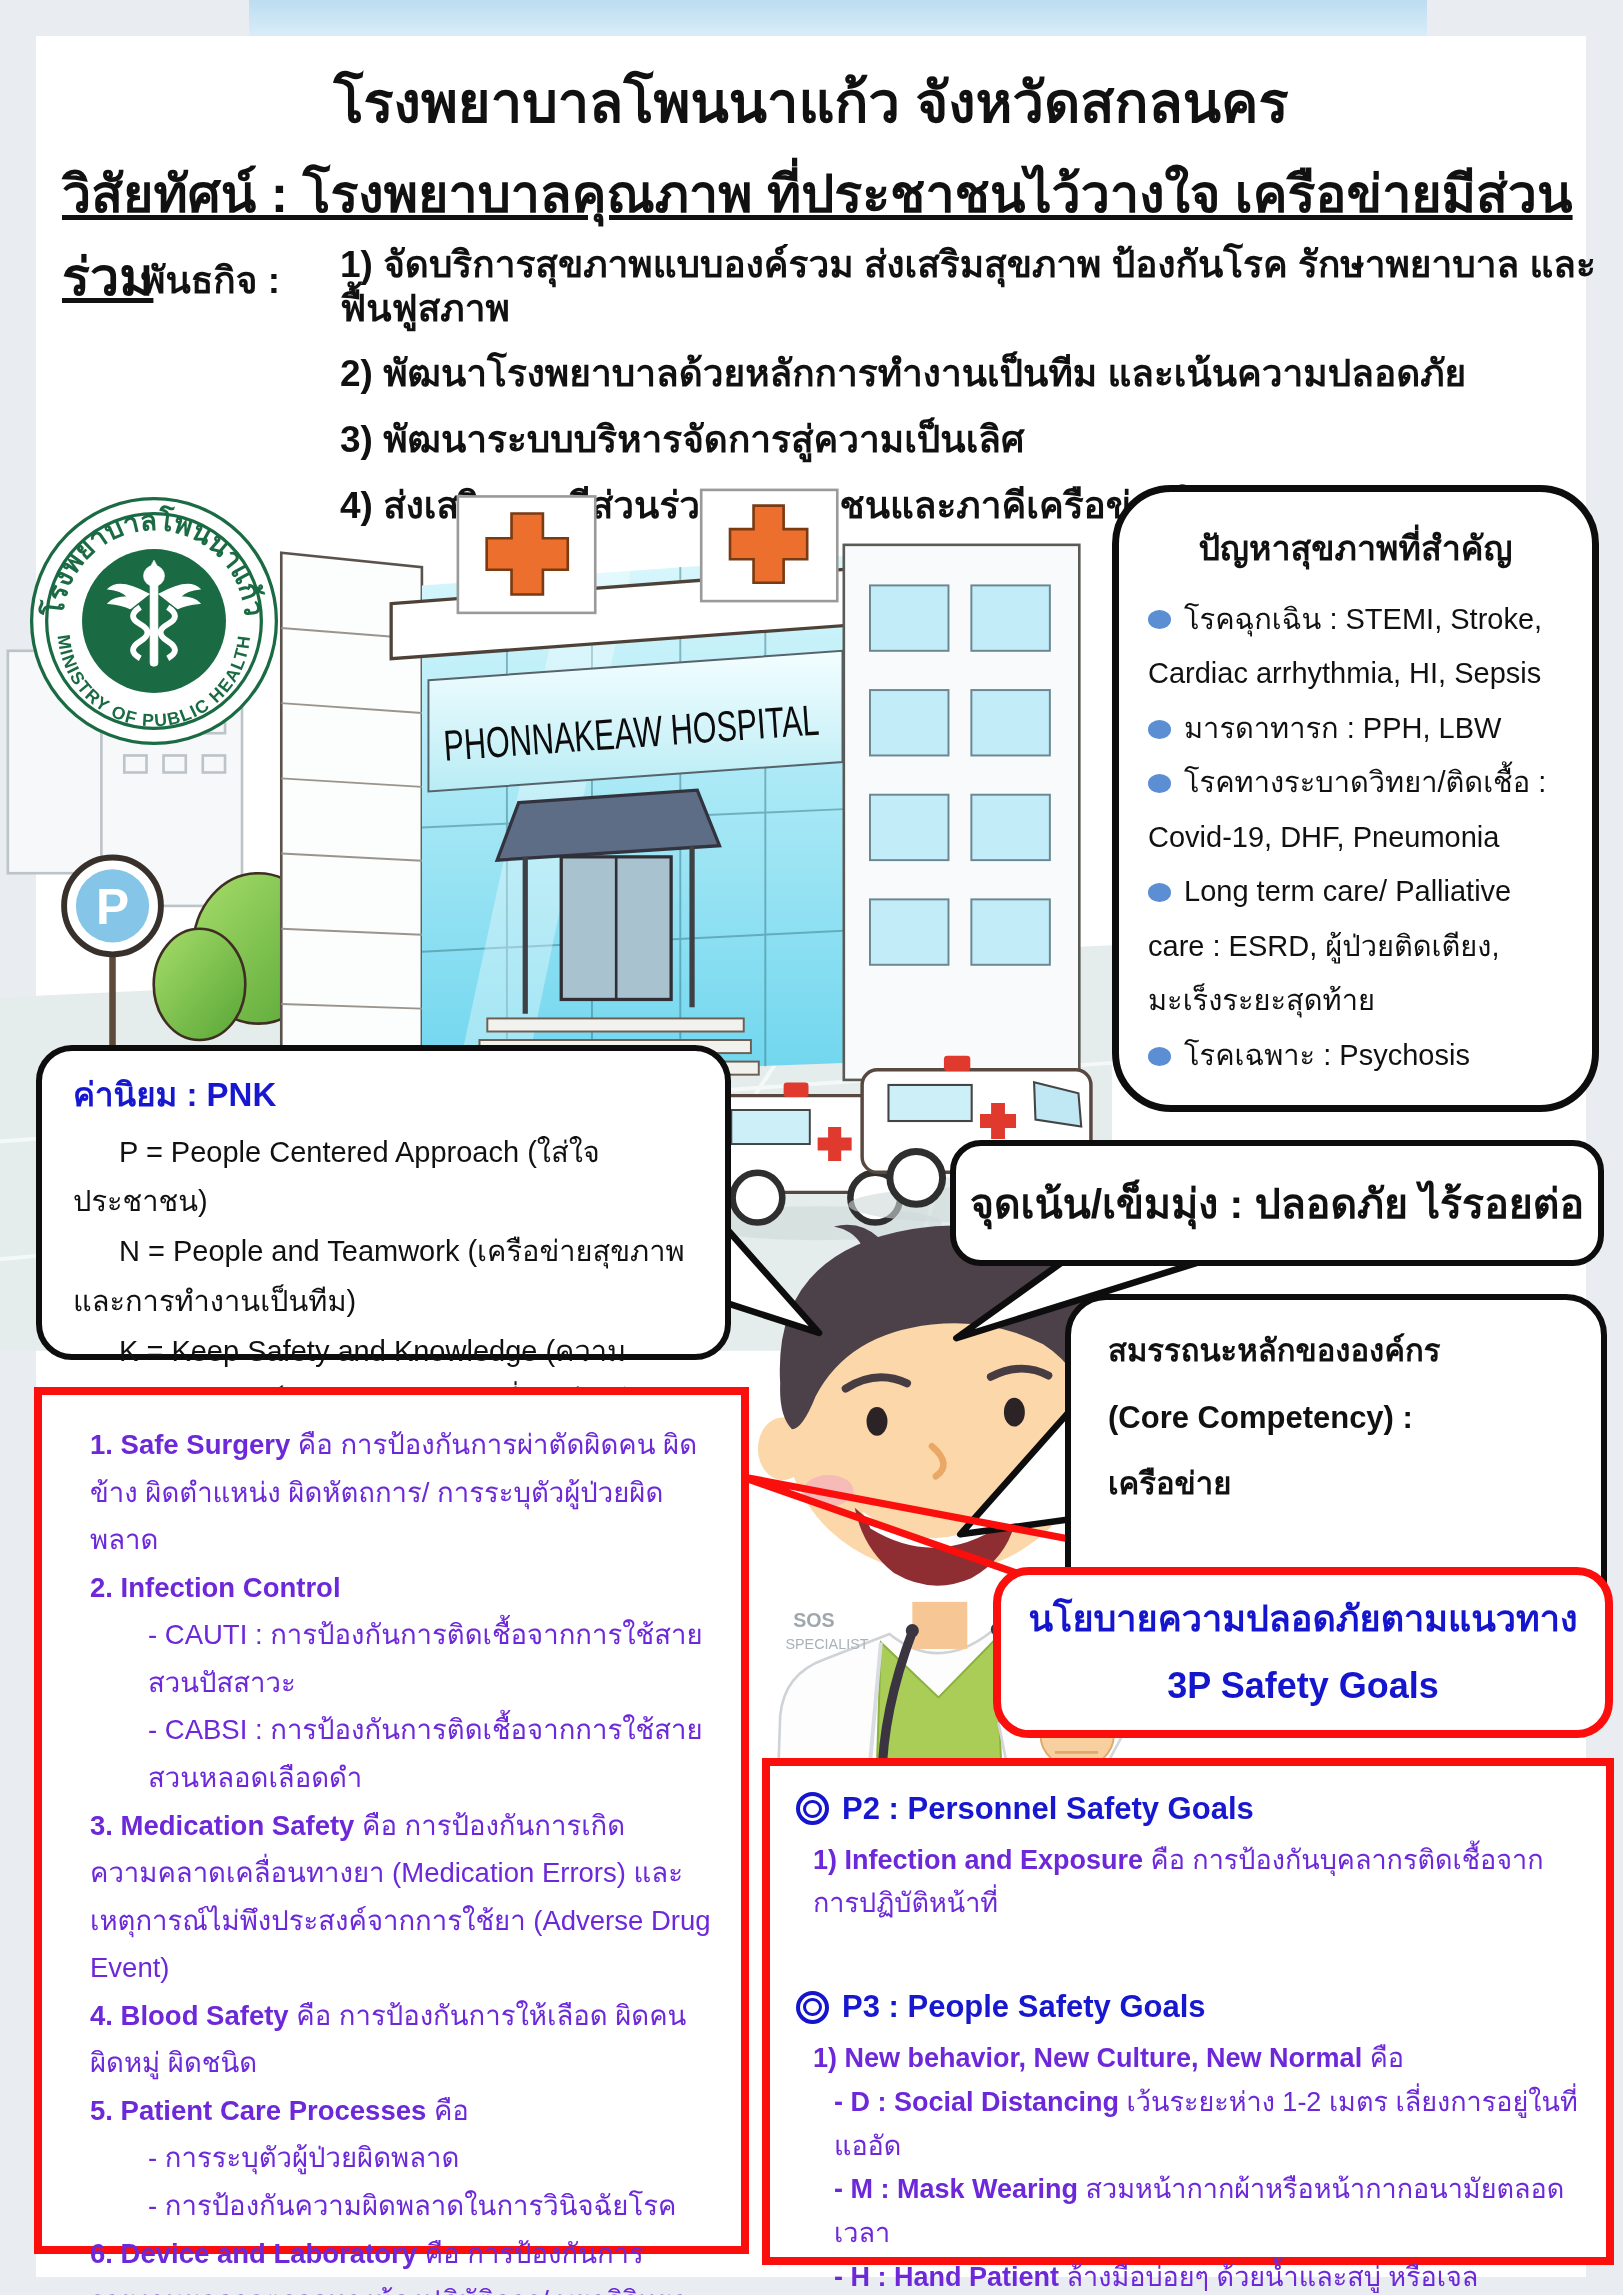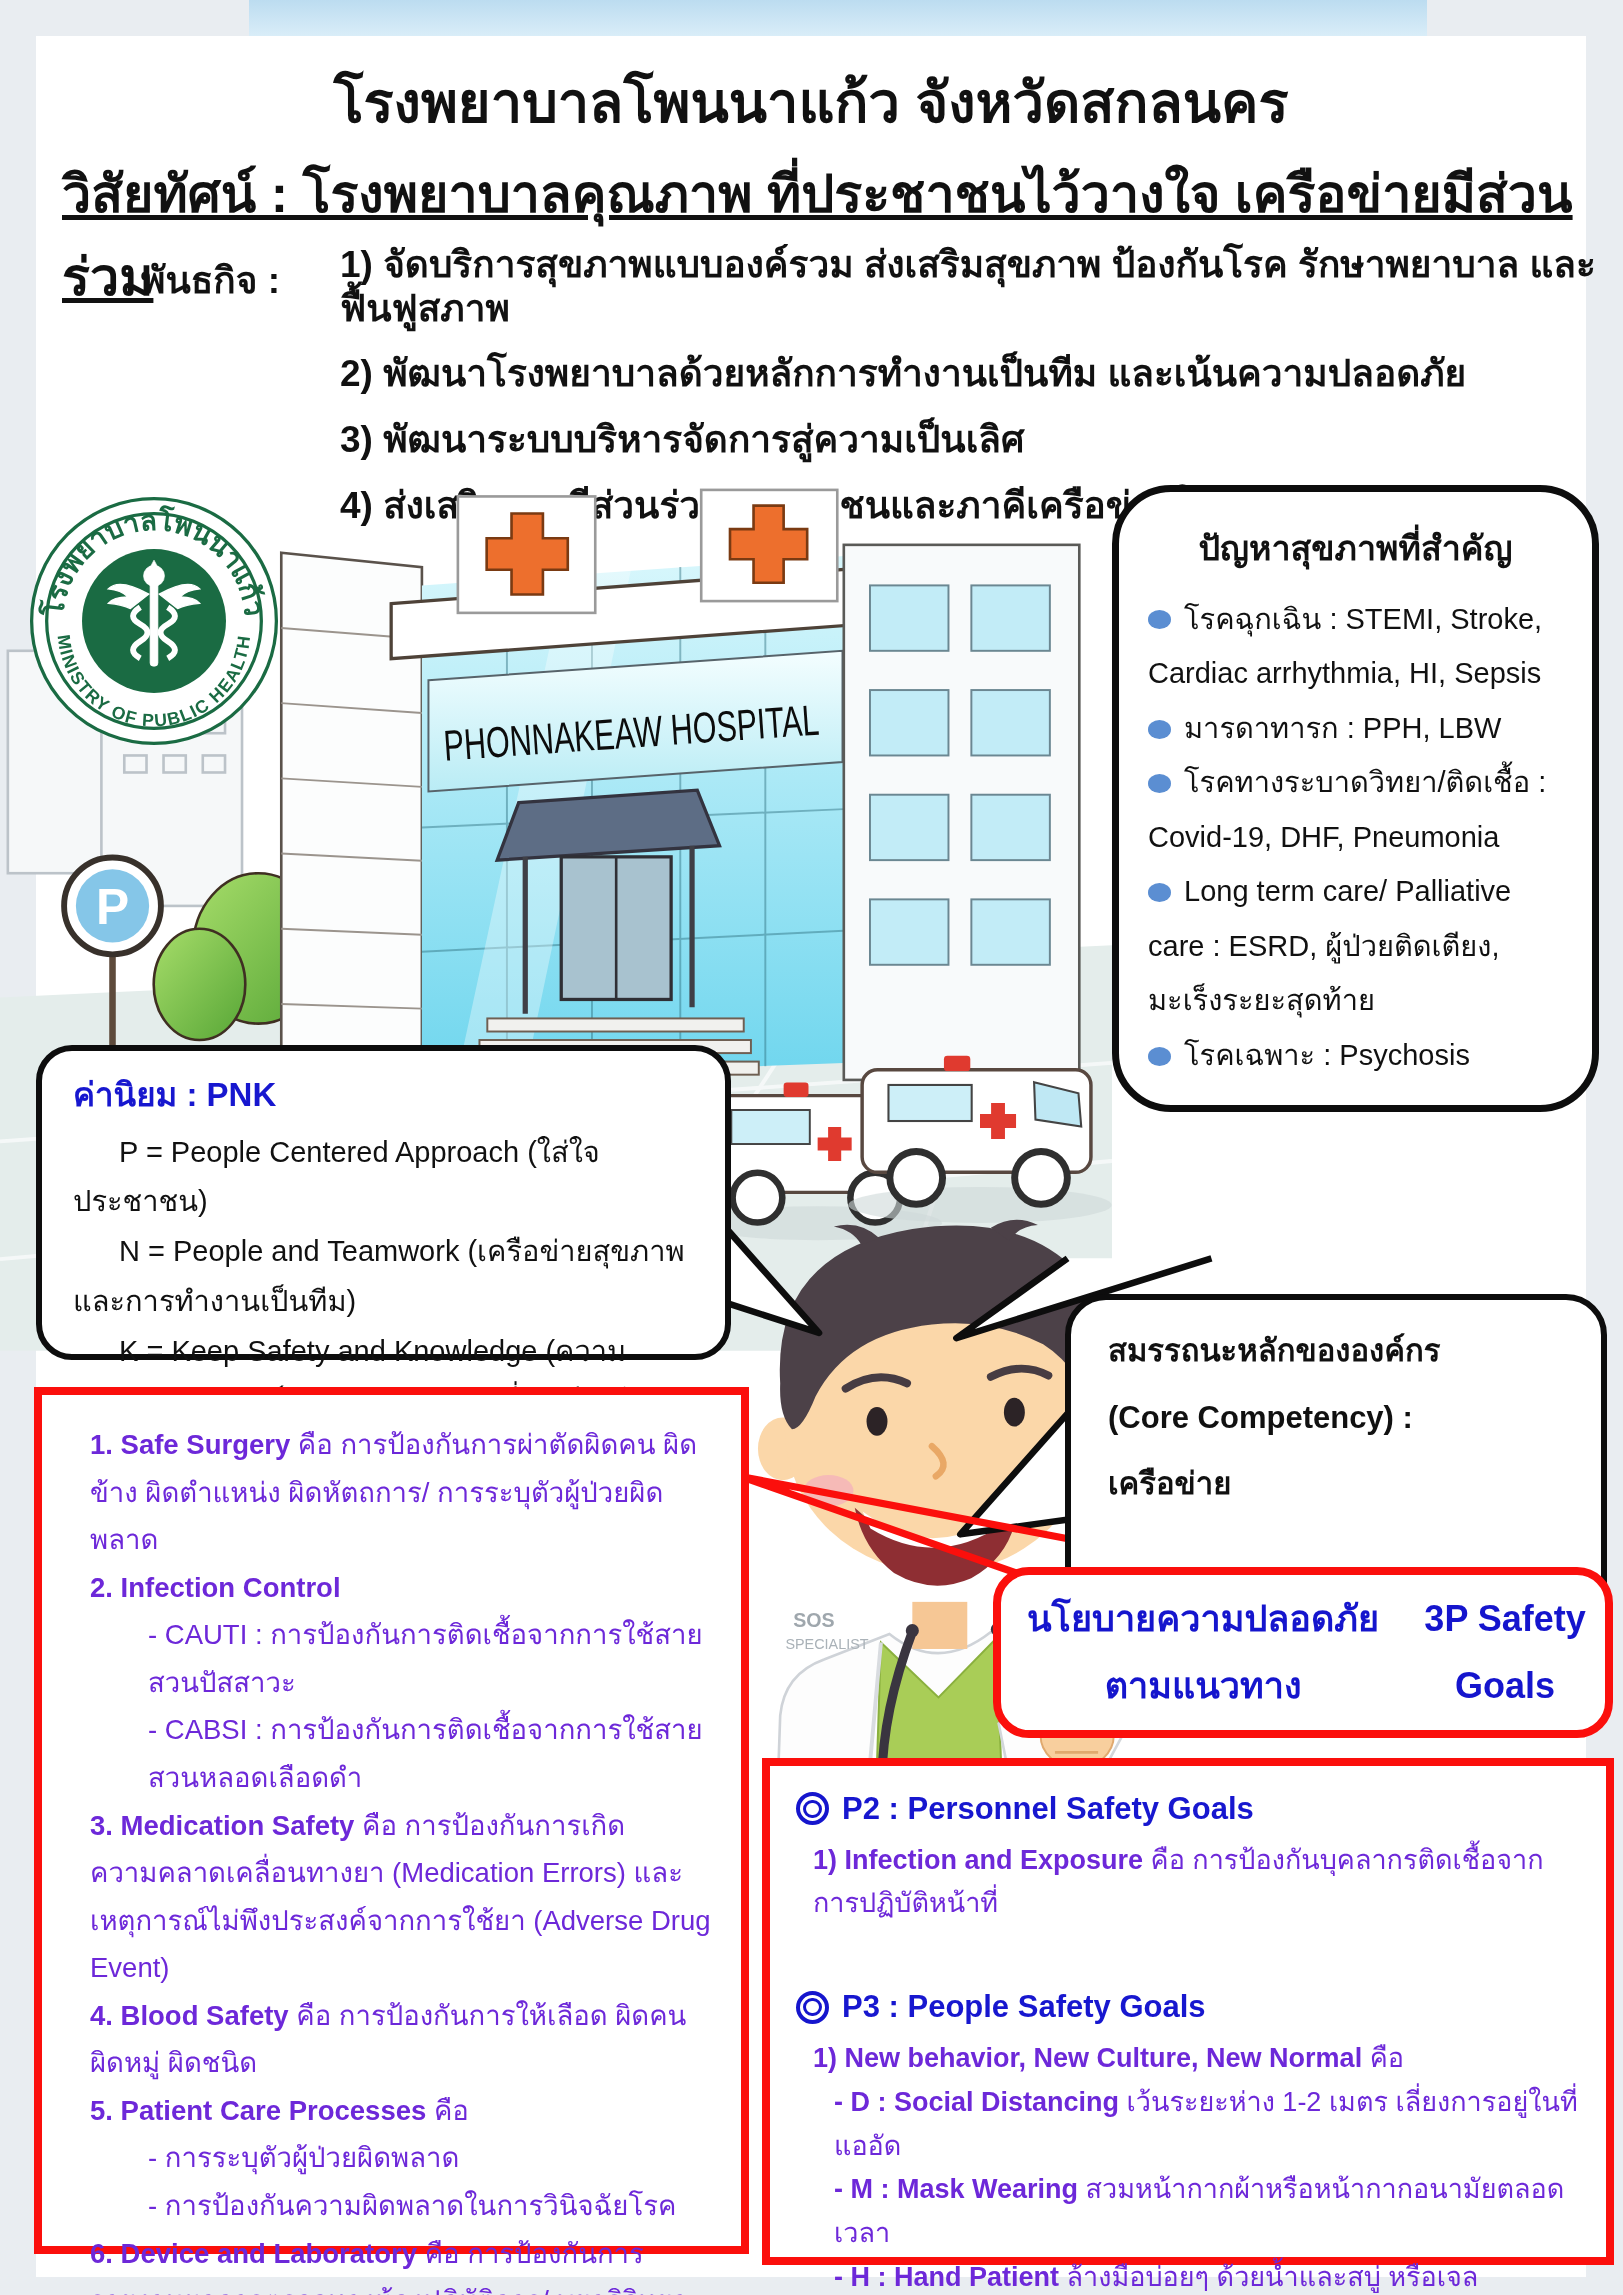--- a/index.html
+++ b/index.html
@@ -33,21 +33,21 @@
 
   .focus-box{left:950px;top:1140px;width:654px;height:126px;border-radius:31px;
              display:flex;align-items:center;justify-content:center;box-sizing:border-box;}
   .focus-text{font-size:41px;font-weight:bold;text-align:center;}
 
   .core-box{left:1065px;top:1294px;width:542px;height:330px;border-radius:41px;
             padding:18.3px 37px;box-sizing:border-box;}
   .core-line{font-size:31px;font-weight:bold;line-height:2.14;}
 
   .policy-box{left:993px;top:1567px;width:620px;height:171px;border-radius:36px;
-              border:8.5px solid #fb0f0c;display:flex;
+              border:8.5px solid #fb0f0c;display:flex;flex-direction:column;
               align-items:center;justify-content:center;box-sizing:border-box;}
   .policy-line{font-size:36px;font-weight:bold;color:#1515cd;line-height:1.85;text-align:center;}
 
   
   .redbox{position:absolute;background:#fff;border:8.5px solid #fb0f0c;z-index:8;box-sizing:border-box;}
   .p1-box{left:34px;top:1387px;width:715px;height:867px;padding:26px 22px;}
   .p23-box{left:762px;top:1758px;width:852px;height:507px;padding:19.6px 26px;}
   .pbox-title{font-size:31px;font-weight:bold;color:#1717cf;margin:5.2px 0 11.8px 0;}
   .bullseye{display:inline-block;width:33px;height:33px;border:4.6px solid #1515cd;border-radius:50%;
             position:relative;vertical-align:-6.5px;margin-right:13px;box-sizing:border-box;}
@@ -307,20 +307,23 @@
     <text x="106" y="668" font-size="22" fill="#aab2b8">SPECIALIST</text>
   </svg>
 
   <svg class="tails" viewBox="0 0 2481 3509">
     <path d="M1110 1878 L1252 2038 L1110 1992" fill="#ffffff" stroke="#0d0d0d" stroke-width="10" stroke-linejoin="round"></path>
     <path d="M1632 1924 L1462 2046 L1852 1924" fill="#ffffff" stroke="#0d0d0d" stroke-width="10" stroke-linejoin="round"></path>
     <path d="M1642 2150 L1468 2346 L1642 2322" fill="#ffffff" stroke="#0d0d0d" stroke-width="10" stroke-linejoin="round"></path>
     <polyline points="1562,2408 1134,2258 1882,2400" fill="none" stroke="#fb0f0c" stroke-width="11" stroke-linejoin="round"></polyline>
   </svg>
 
+  <div class="bubble focus-box">
+    <div class="focus-text">จุดเน้น/เข็มมุ่ง : ปลอดภัย ไร้รอยต่อ</div>
+  </div>
 
   <div class="bubble core-box">
     <div class="core-line">สมรรถนะหลักขององค์กร</div>
     <div class="core-line">(Core Competency) :</div>
     <div class="core-line">เครือข่าย</div>
   </div>
 
   <div class="bubble policy-box">
     <div class="policy-line">นโยบายความปลอดภัยตามแนวทาง</div>
     <div class="policy-line">3P Safety Goals</div>

